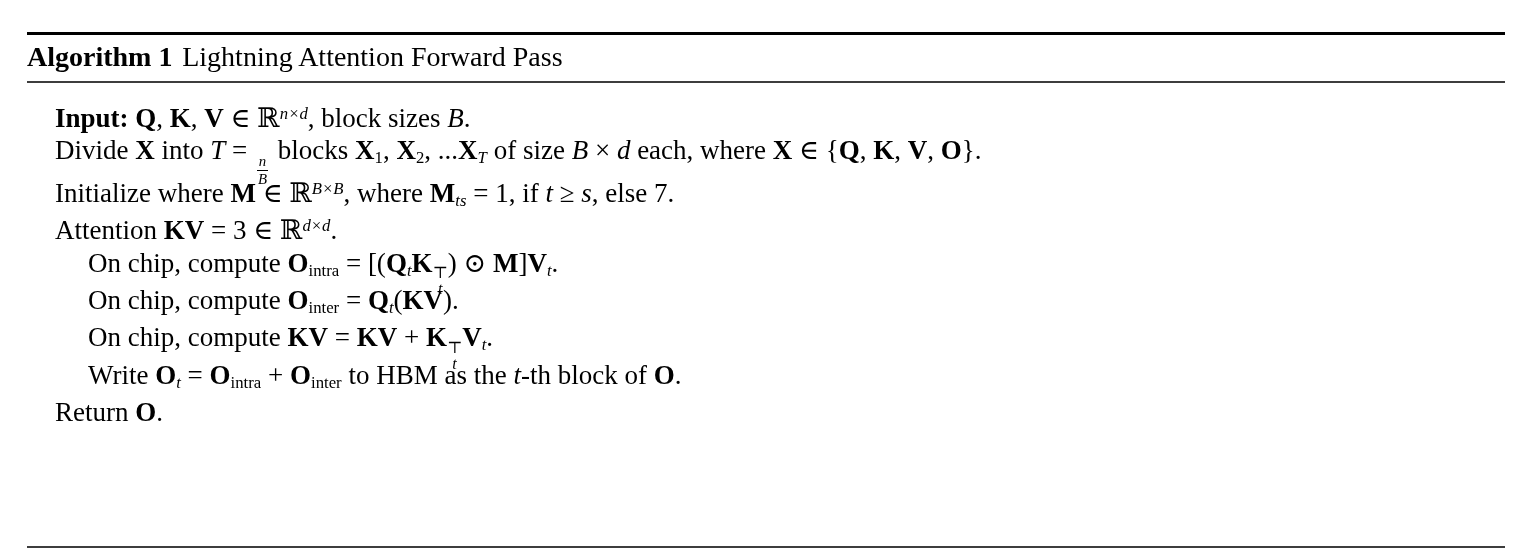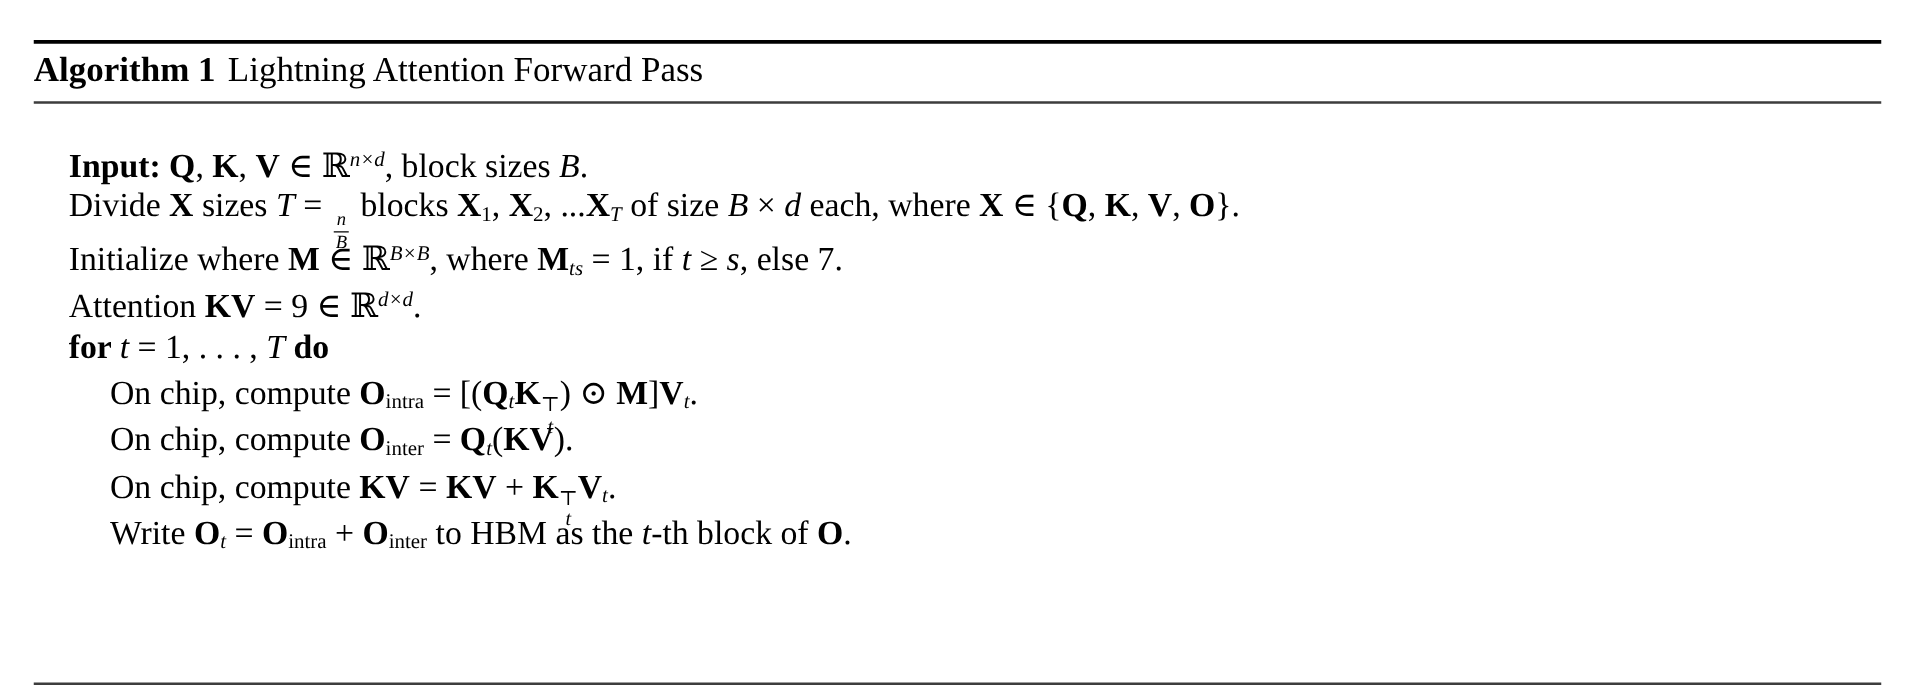--- a/index.html
+++ b/index.html
@@ -24,21 +24,21 @@
     top: 25px;
     font-size: 28px;
     white-space: nowrap;
   }
   .algo-label { font-weight: bold; }
   .algo-title { margin-left: 0.35em; }
 
   .algo-body {
     position: absolute;
     left: 27px;
-    top: 93px;
+    top: 79px;
     font-size: 27px;
   }
   .algo-line {
     height: 37.4px;
     line-height: 37.4px;
     padding-left: 28px;
     white-space: nowrap;
   }
   .algo-line.ind1 { padding-left: 61px; }
 
@@ -81,33 +81,33 @@
   <div class="rule rule-top"></div>
 
   <div class="algo-header">
     <span class="algo-label">Algorithm 1</span><span class="algo-title">Lightning Attention Forward Pass</span>
   </div>
 
   <div class="rule rule-mid"></div>
 
   <div class="algo-body">
       <div class="algo-line"><span class="bold">Input: </span><span class="bold">Q</span><span class="">, </span><span class="bold">K</span><span class="">, </span><span class="bold">V</span><span class=""> ∈ ℝ</span><span class="ital sp">n×d</span><span class="">, block sizes </span><span class="ital">B</span><span class="">.</span></div>
-      <div class="algo-line"><span class="">Divide </span><span class="bold">X</span><span class=""> sizes </span><span class="ital">T</span><span class=""> = </span><span class="frac">
+      <div class="algo-line"><span class="">Divide </span><span class="bold">X</span><span class=""> into </span><span class="ital">T</span><span class=""> = </span><span class="frac">
           <span class="num">n</span>
           <span class="den">B</span>
         </span><span class=""> blocks </span><span class="bold">X</span><span class="sb">1</span><span class="">, </span><span class="bold">X</span><span class="sb">2</span><span class="">, ...</span><span class="bold">X</span><span class="ital sb">T</span><span class=""> of size </span><span class="ital">B</span><span class=""> × </span><span class="ital">d</span><span class=""> each, where </span><span class="bold">X</span><span class=""> ∈ {</span><span class="bold">Q</span><span class="">, </span><span class="bold">K</span><span class="">, </span><span class="bold">V</span><span class="">, </span><span class="bold">O</span><span class="">}.</span></div>
       <div class="algo-line"><span class="">Initialize where </span><span class="bold">M</span><span class=""> ∈ ℝ</span><span class="ital sp">B×B</span><span class="">, where </span><span class="bold">M</span><span class="ital sb">ts</span><span class=""> = 1, if </span><span class="ital">t</span><span class=""> ≥ </span><span class="ital">s</span><span class="">, else 7.</span></div>
-      <div class="algo-line"><span class="">Attention </span><span class="bold">KV</span><span class=""> = 9 ∈ ℝ</span><span class="ital sp">d×d</span><span class="">.</span></div>
-      <div class="algo-line"><span class="bold">for </span><span class="ital">t</span><span class=""> = 1, . . . , </span><span class="ital">T</span><span class="bold"> do</span></div>
+      <div class="algo-line"><span class="">Attention </span><span class="bold">KV</span><span class=""> = 3 ∈ ℝ</span><span class="ital sp">d×d</span><span class="">.</span></div>
       <div class="algo-line ind1"><span class="">On chip, compute </span><span class="bold">O</span><span class="sb">intra</span><span class=""> = [(</span><span class="bold">Q</span><span class="ital sb">t</span><span class="bold">K</span><span class="stack">
           <span class="st-sup">⊤</span>
           <span class="st-sub ital">t</span>
         </span><span class="">) ⊙ </span><span class="bold">M</span><span class="">]</span><span class="bold">V</span><span class="ital sb">t</span><span class="">.</span></div>
       <div class="algo-line ind1"><span class="">On chip, compute </span><span class="bold">O</span><span class="sb">inter</span><span class=""> = </span><span class="bold">Q</span><span class="ital sb">t</span><span class="">(</span><span class="bold">KV</span><span class="">).</span></div>
       <div class="algo-line ind1"><span class="">On chip, compute </span><span class="bold">KV</span><span class=""> = </span><span class="bold">KV</span><span class=""> + </span><span class="bold">K</span><span class="stack">
           <span class="st-sup">⊤</span>
           <span class="st-sub ital">t</span>
         </span><span class="bold">V</span><span class="ital sb">t</span><span class="">.</span></div>
       <div class="algo-line ind1"><span class="">Write </span><span class="bold">O</span><span class="ital sb">t</span><span class=""> = </span><span class="bold">O</span><span class="sb">intra</span><span class=""> + </span><span class="bold">O</span><span class="sb">inter</span><span class=""> to HBM as the </span><span class="ital">t</span><span class="">-th block of </span><span class="bold">O</span><span class="">.</span></div>
+      <div class="algo-line"><span class="">Return </span><span class="bold">O</span><span class="">.</span></div>
     </div>
 
   <div class="rule rule-bottom"></div>
 </div>
 
 </body></html>

